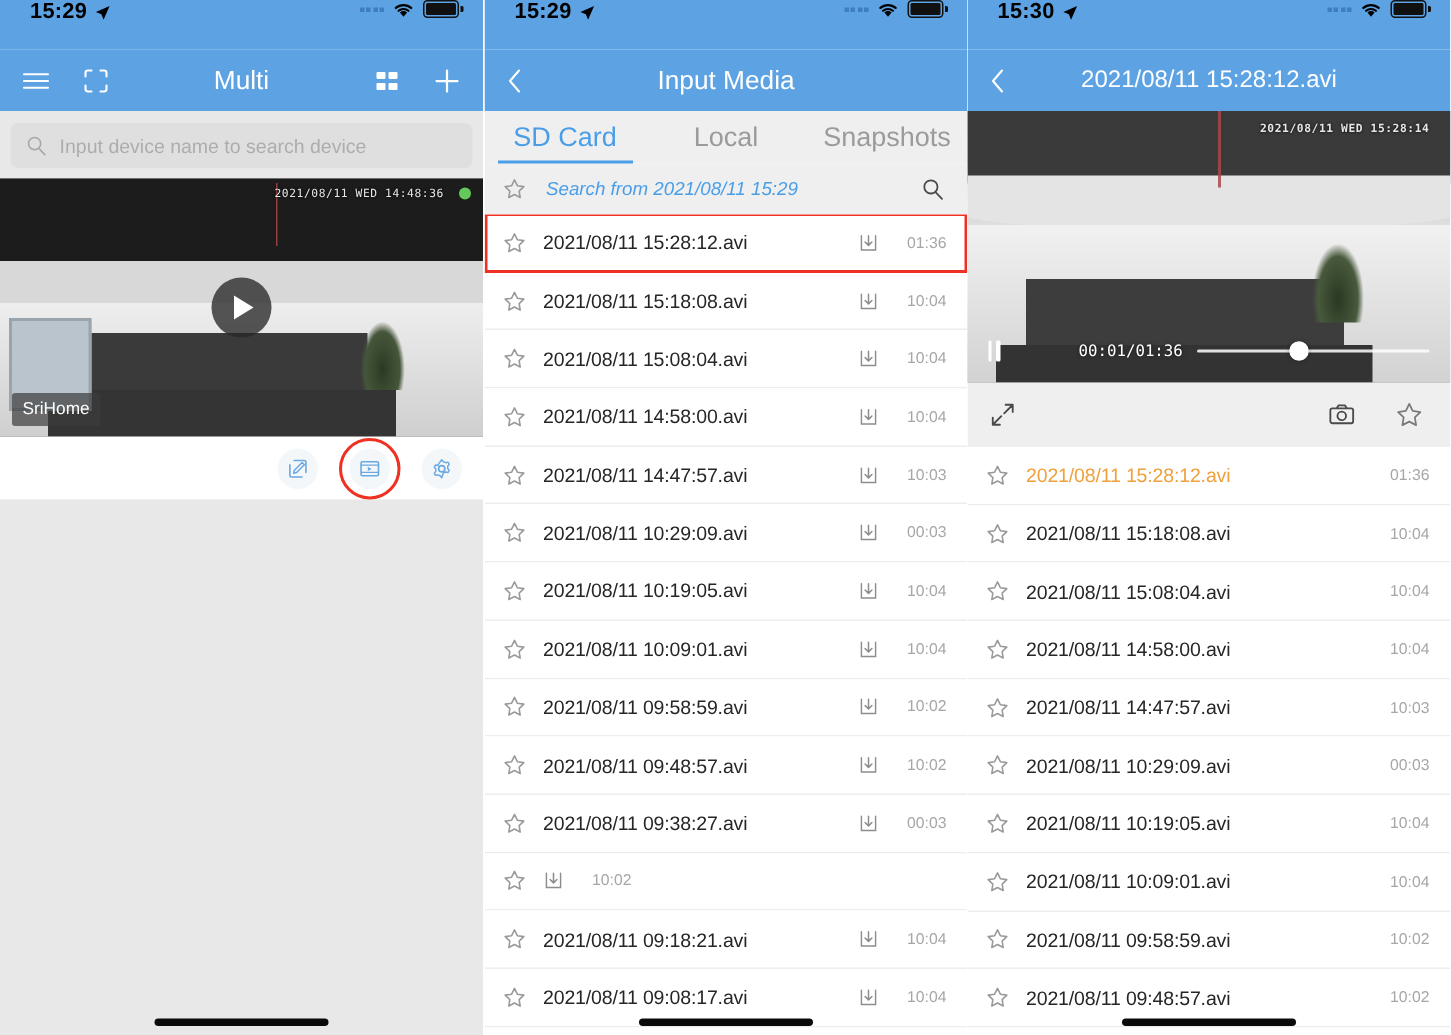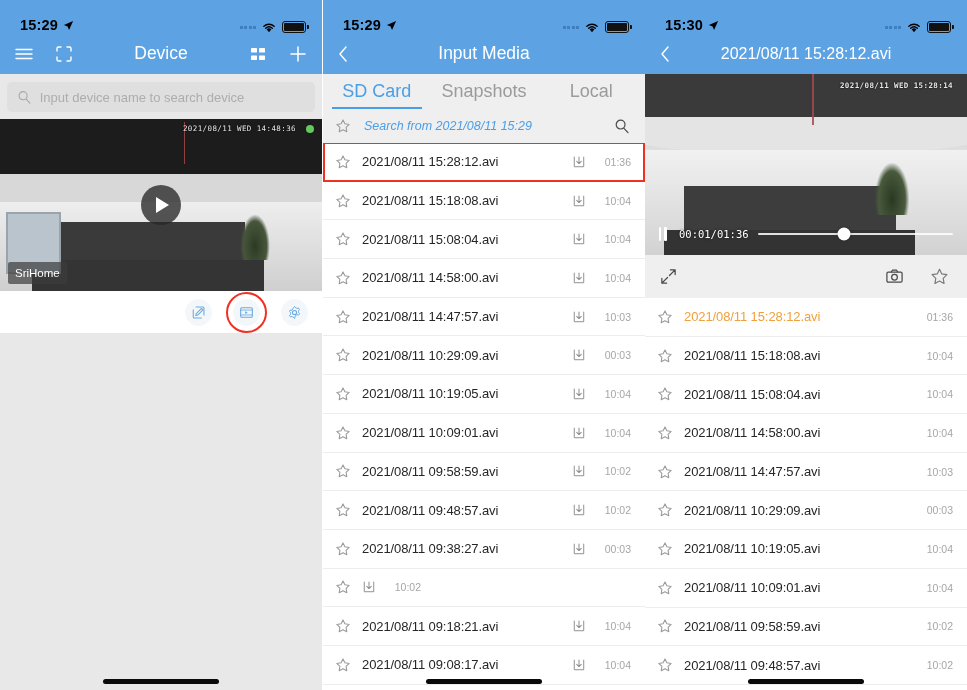--- a/index.html
+++ b/index.html
@@ -11,21 +11,21 @@
   }
   .screens { display: flex; width: 967px; height: 690px; }
   .screen { position: relative; height: 690px; overflow: hidden; background:#fff; }
   .s1 { width: 322px; background:#e8e8e8; }
   .s2 { width: 323px; border-left: 1px solid #ffffff; }
   .s3 { width: 322px; }
 
   
   .statusbar {
     height: 33px; background: #5da3e3;
-    display: flex; align-items: flex-end; justify-content: space-between;
+    display: flex; align-items: flex-start; justify-content: space-between;
     padding: 0 16px 0 20px; color: #000;
   }
   .sb-time { font-size: 14.5px; font-weight: bold; letter-spacing: .2px; display:flex; align-items:center; gap:5px;}
   .loc-arrow { width:11px; height:11px; display:block; }
   .sb-right { display: flex; align-items: center; gap: 5px; }
   .dots { display:flex; gap:1.5px; align-items:flex-end; }
   .dots i { width:3px; height:3px; background:#3f7fbf; display:block; border-radius:0; }
   .wifi { width: 16px; height: 12px; }
   .batt {
     width: 24px; height: 12px; border: 1.4px solid #111; border-radius: 3px;
@@ -219,21 +219,21 @@
     color: #e6e6e6; letter-spacing: .4px; text-shadow: 0 0 2px #000; font-weight: bold;
   }
   .vctrl {
     position: absolute; left: 0; right: 0; bottom: 14px;
     display: flex; align-items: center; gap: 9px; padding: 0 14px;
   }
   .pause-ico { width: 11px; height: 14px; display:flex; gap:3px; cursor:pointer; flex-shrink:0;}
   .pause-ico i { width: 2.4px; height: 100%; background: #fff; display:block; border-radius:1px;}
   .vtime {
     font-size: 10.5px; color: #fff; font-family: "DejaVu Sans Mono", monospace;
-    text-shadow: 0 0 3px rgba(0,0,0,.6); white-space:nowrap; flex-shrink:0;
+    text-shadow: 0 0 3px rgba(0,0,0,.6); white-space:nowrap; flex-shrink:0;margin-left:40px;
   }
   .vtrack {
     flex: 1; height: 2px; background: rgba(255,255,255,.85);
     position: relative; border-radius: 1px;
   }
   .vthumb {
     position: absolute; top: 50%; left: 44%; transform: translate(-50%,-50%);
     width: 13px; height: 13px; border-radius: 50%; background: #fff;
     box-shadow: 0 0 3px rgba(0,0,0,.35); cursor: pointer;
   }
@@ -293,21 +293,21 @@
         </svg>
         <svg class="nav-ico" viewBox="0 0 20 20">
           <g stroke="#fff" stroke-width="1.4" fill="none" stroke-linecap="round">
             <path d="M3 7V4.6c0-.9.7-1.6 1.6-1.6H7"></path>
             <path d="M13 3h2.4c.9 0 1.6.7 1.6 1.6V7"></path>
             <path d="M17 13v2.4c0 .9-.7 1.6-1.6 1.6H13"></path>
             <path d="M7 17H4.6c-.9 0-1.6-.7-1.6-1.6V13"></path>
           </g>
         </svg>
       </div>
-      <div class="nav-title">Device</div>
+      <div class="nav-title">Multi</div>
       <div class="nav-right">
         <svg class="nav-ico" viewBox="0 0 20 20">
           <g fill="#fff">
             <rect x="3" y="4" width="6" height="4.6" rx=".7"></rect>
             <rect x="11" y="4" width="6" height="4.6" rx=".7"></rect>
             <rect x="3" y="11.4" width="6" height="4.6" rx=".7"></rect>
             <rect x="11" y="11.4" width="6" height="4.6" rx=".7"></rect>
           </g>
         </svg>
         <svg class="nav-ico" viewBox="0 0 20 20">
@@ -400,22 +400,22 @@
 
     <div class="navbar">
       <svg class="back-chev" viewBox="0 0 12 20">
         <path d="M9 3 3 10l6 7" stroke="#fff" stroke-width="1.4" fill="none" stroke-linecap="round" stroke-linejoin="round"></path>
       </svg>
       <div class="nav-title">Input Media</div>
     </div>
 
     <div class="tabbar">
       <div class="tab active">SD Card</div>
+      <div class="tab">Local</div>
       <div class="tab">Snapshots</div>
-      <div class="tab">Local</div>
     </div>
 
     <div class="searchrow">
       <svg class="star-ico" viewBox="0 0 16 16">
         <path d="M8 1.9 9.9 5.8l4.3.6-3.1 3 .7 4.3L8 11.7l-3.8 2 .7-4.3-3.1-3 4.3-.6z" stroke="#9a9a9a" stroke-width="1.05" fill="none" stroke-linejoin="round"></path>
       </svg>
       <div class="srch-text">Search from 2021/08/11 15:29</div>
       <svg class="mag-ico" viewBox="0 0 16 16">
         <circle cx="6.6" cy="6.6" r="4.4" stroke="#4a4a4a" stroke-width="1.2" fill="none"></circle>
         <path d="M10 10.4 14 14.6" stroke="#4a4a4a" stroke-width="1.2" stroke-linecap="round"></path>

